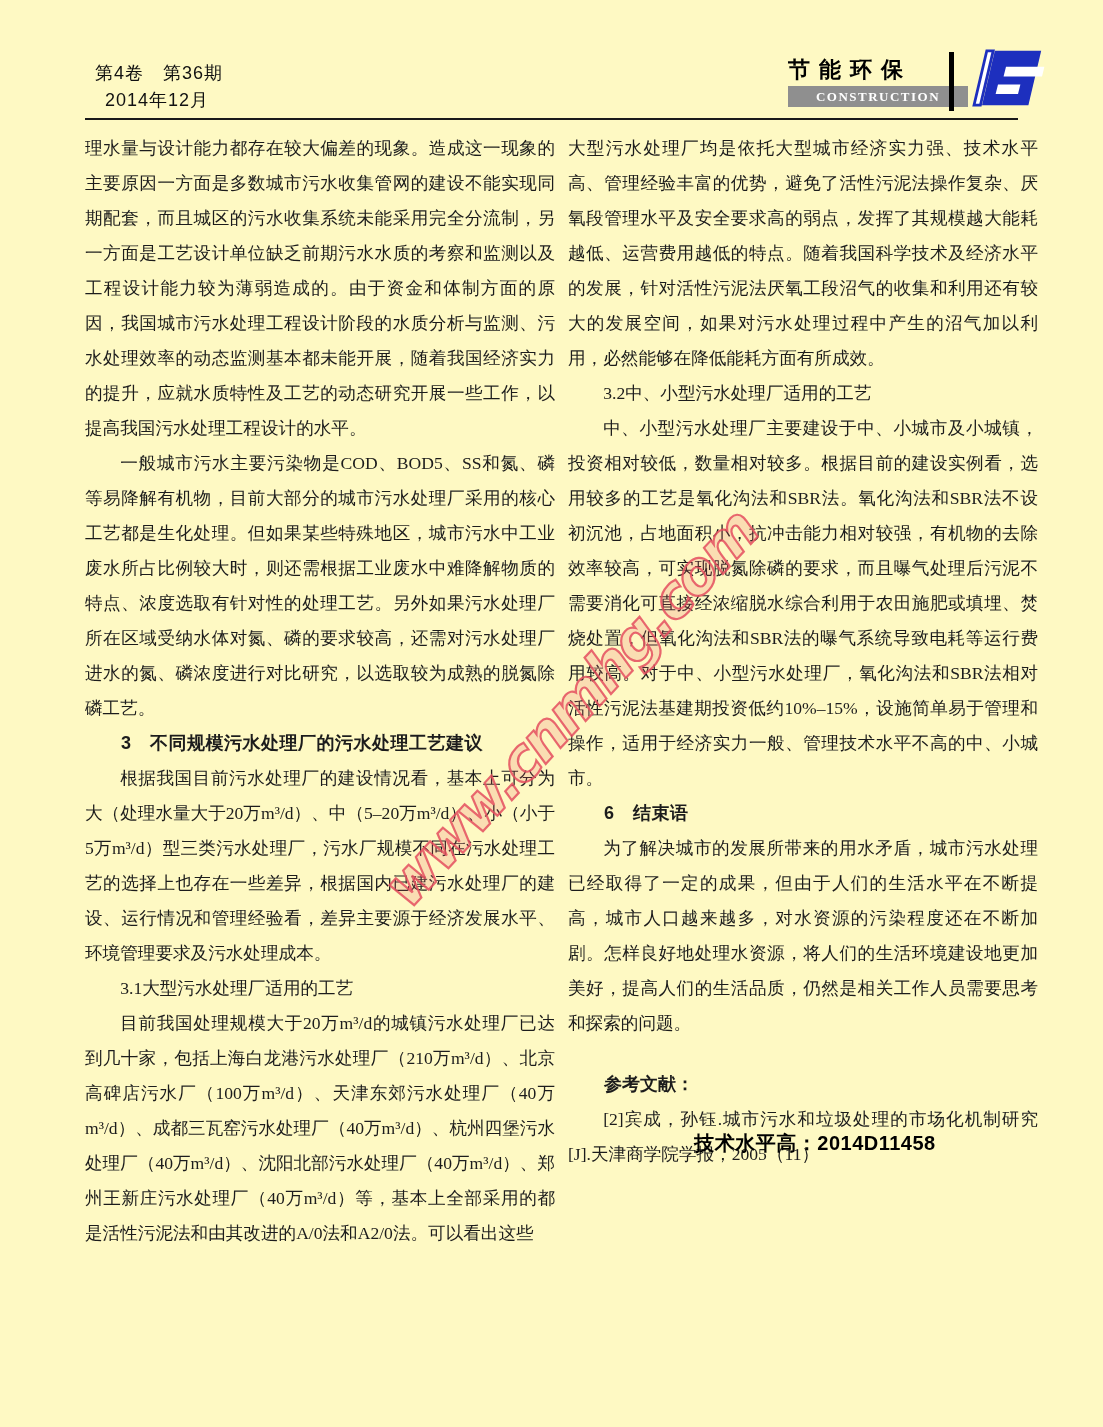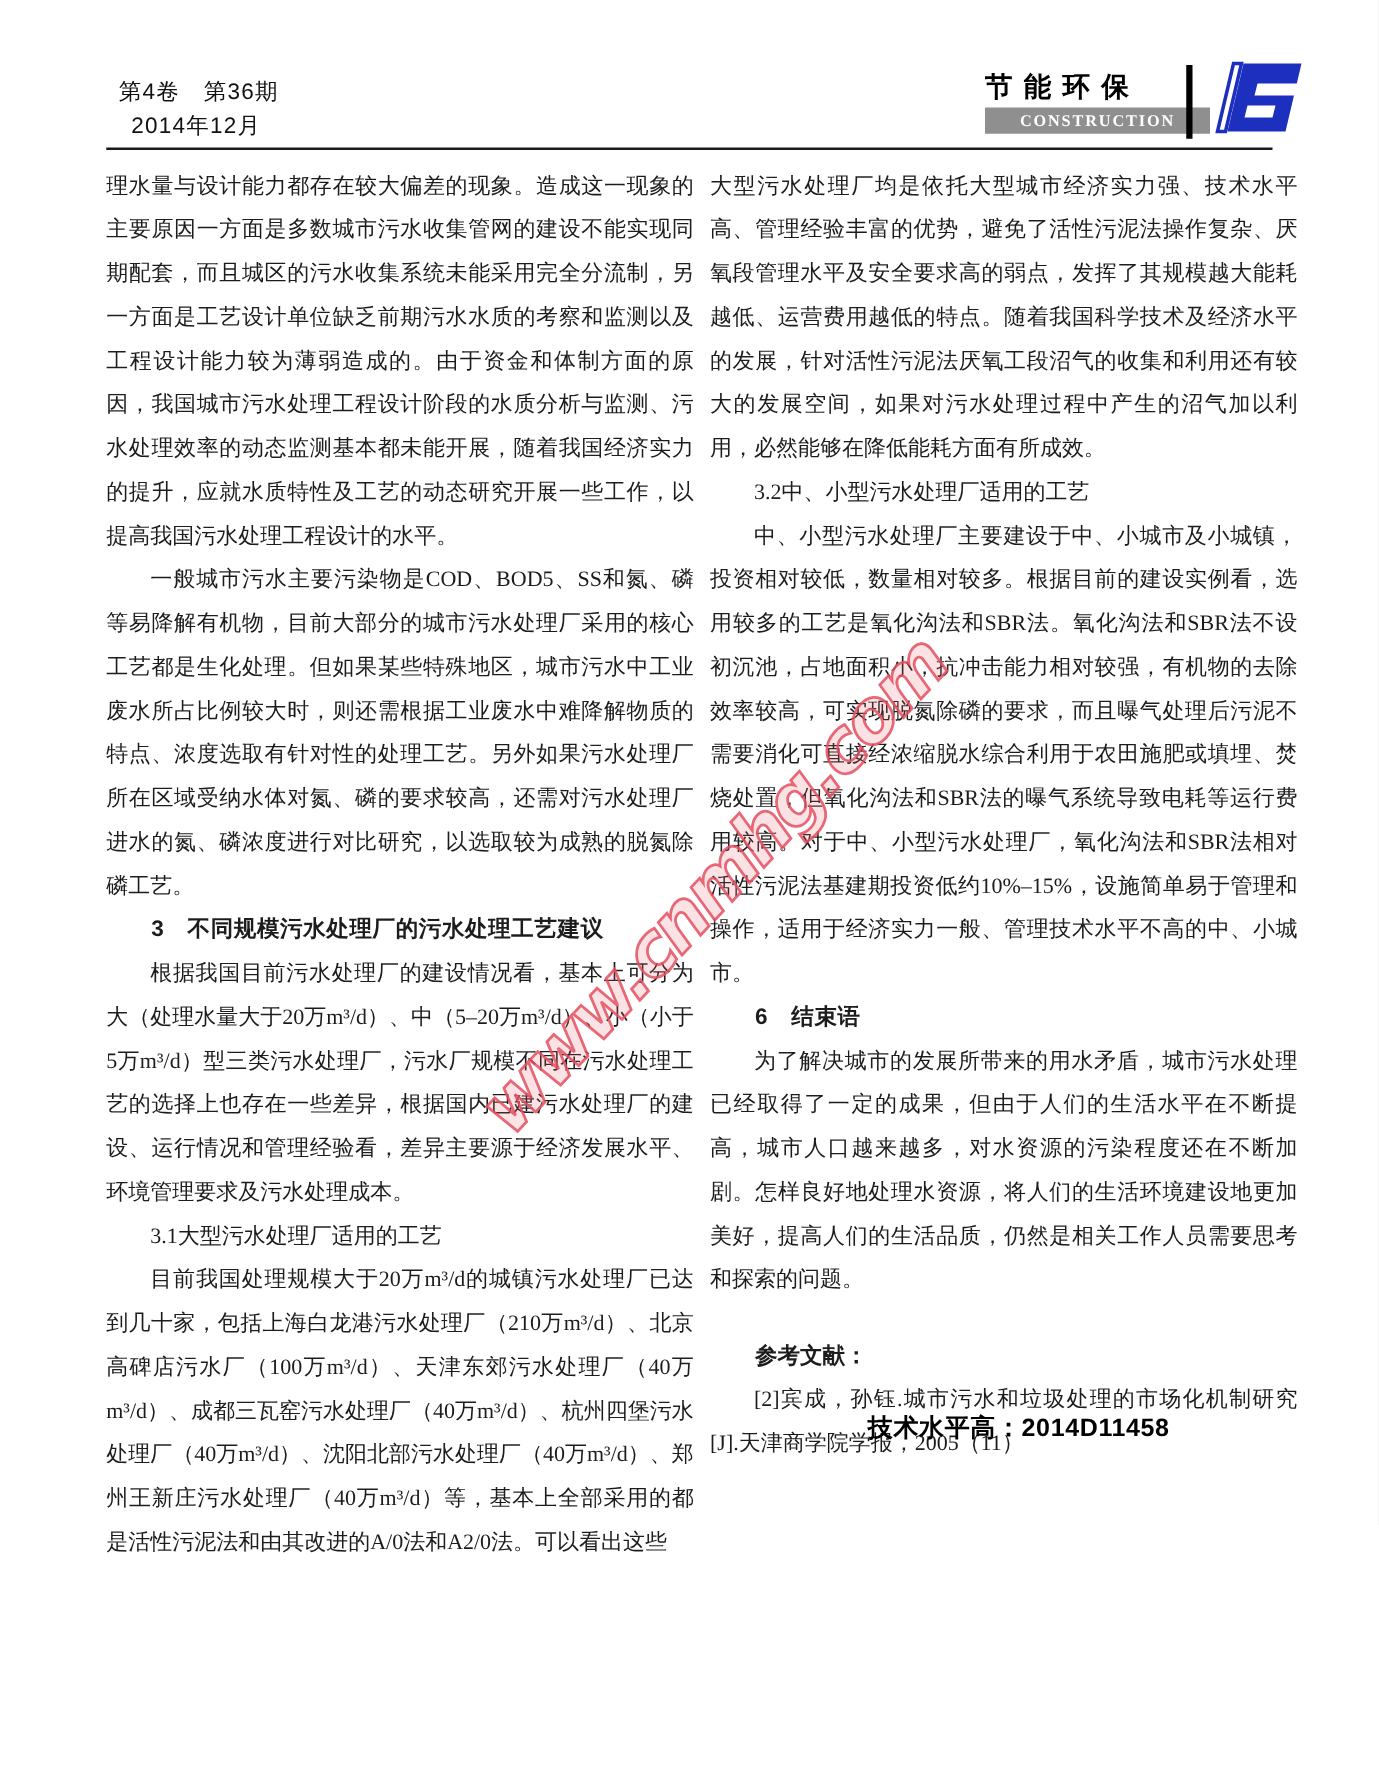--- a/index.html
+++ b/index.html
@@ -1,19 +1,19 @@
 <!DOCTYPE html>
 <html lang="zh"><head>
 <meta charset="utf-8">
 <style>
   html,body{margin:0;padding:0;background:#e9e9e9;}
   .page{
     position:relative;
     width:1103px;height:1427px;
-    background:#ffffff;
+    background:#fef9c3;
     overflow:hidden;
     font-family:"Liberation Serif","DejaVu Serif",serif;
     color:#1c1c1c;
   }
   
   .issue{
     position:absolute;left:95px;top:60px;
     font-family:"Liberation Sans","DejaVu Sans",sans-serif;
     font-size:18px;line-height:27px;color:#111;
     letter-spacing:1px;

